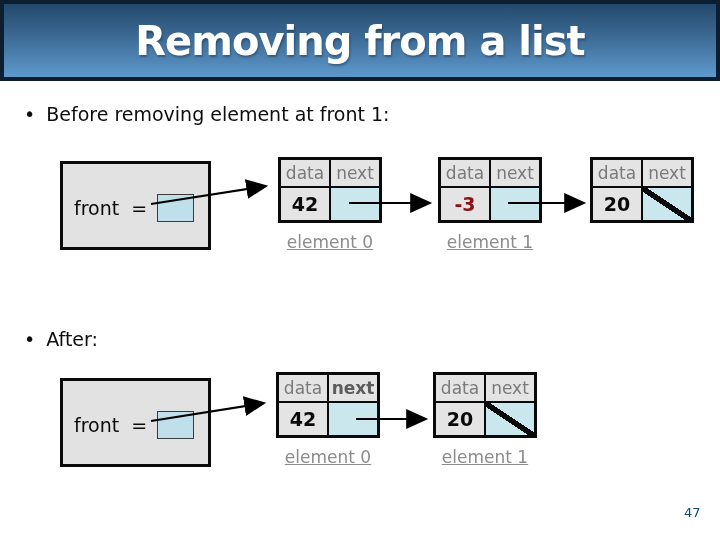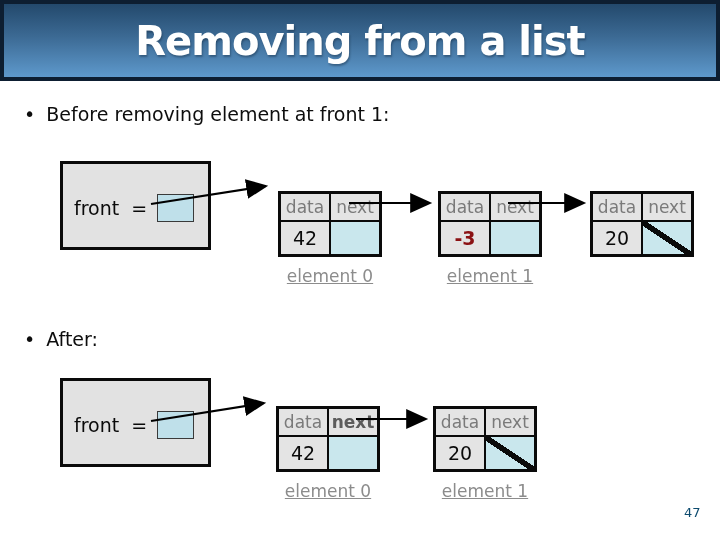--- a/index.html
+++ b/index.html
@@ -44,26 +44,26 @@
   .front-box .eq{margin-left:12px;margin-right:10px;}
   .pointer-box{
     width:37px;height:28px;box-sizing:border-box;
     background:#bfe0ea;border:1px solid #3a3a3a;
   }
 
   
   .node{
     position:absolute;width:104px;height:66px;box-sizing:border-box;
     display:grid;grid-template-columns:1fr 1fr;grid-template-rows:26px 1fr;
-    gap:2px;background:#0a0a0a;border:3px solid #0a0a0a;margin-top:34px;
+    gap:2px;background:#0a0a0a;border:3px solid #0a0a0a;
   }
   .cell{display:flex;align-items:center;justify-content:center;background:#e4e4e4;}
   .cell.header{font-size:17px;color:#7a7a7a;}
   .cell.header.bold{font-weight:bold;color:#5c5c5c;}
-  .cell.value{font-size:19px;color:#0a0a0a;}
+  .cell.value{font-size:19px;color:#0a0a0a;font-weight:bold;}
   .cell.value.highlight{color:#8b1113;font-weight:bold;}
   .cell.next{background:#c9e7ed;}
   .cell.next.null{
     background-color:#c9e7ed;
     background-image:linear-gradient(to top right,
       transparent 44%, #0a0a0a 44%, #0a0a0a 54%, transparent 54%);
   }
   .node-label{
     position:absolute;top:72px;left:-30px;right:-30px;text-align:center;
     font-size:17px;color:#8c8c8c;white-space:nowrap;text-decoration:underline;

